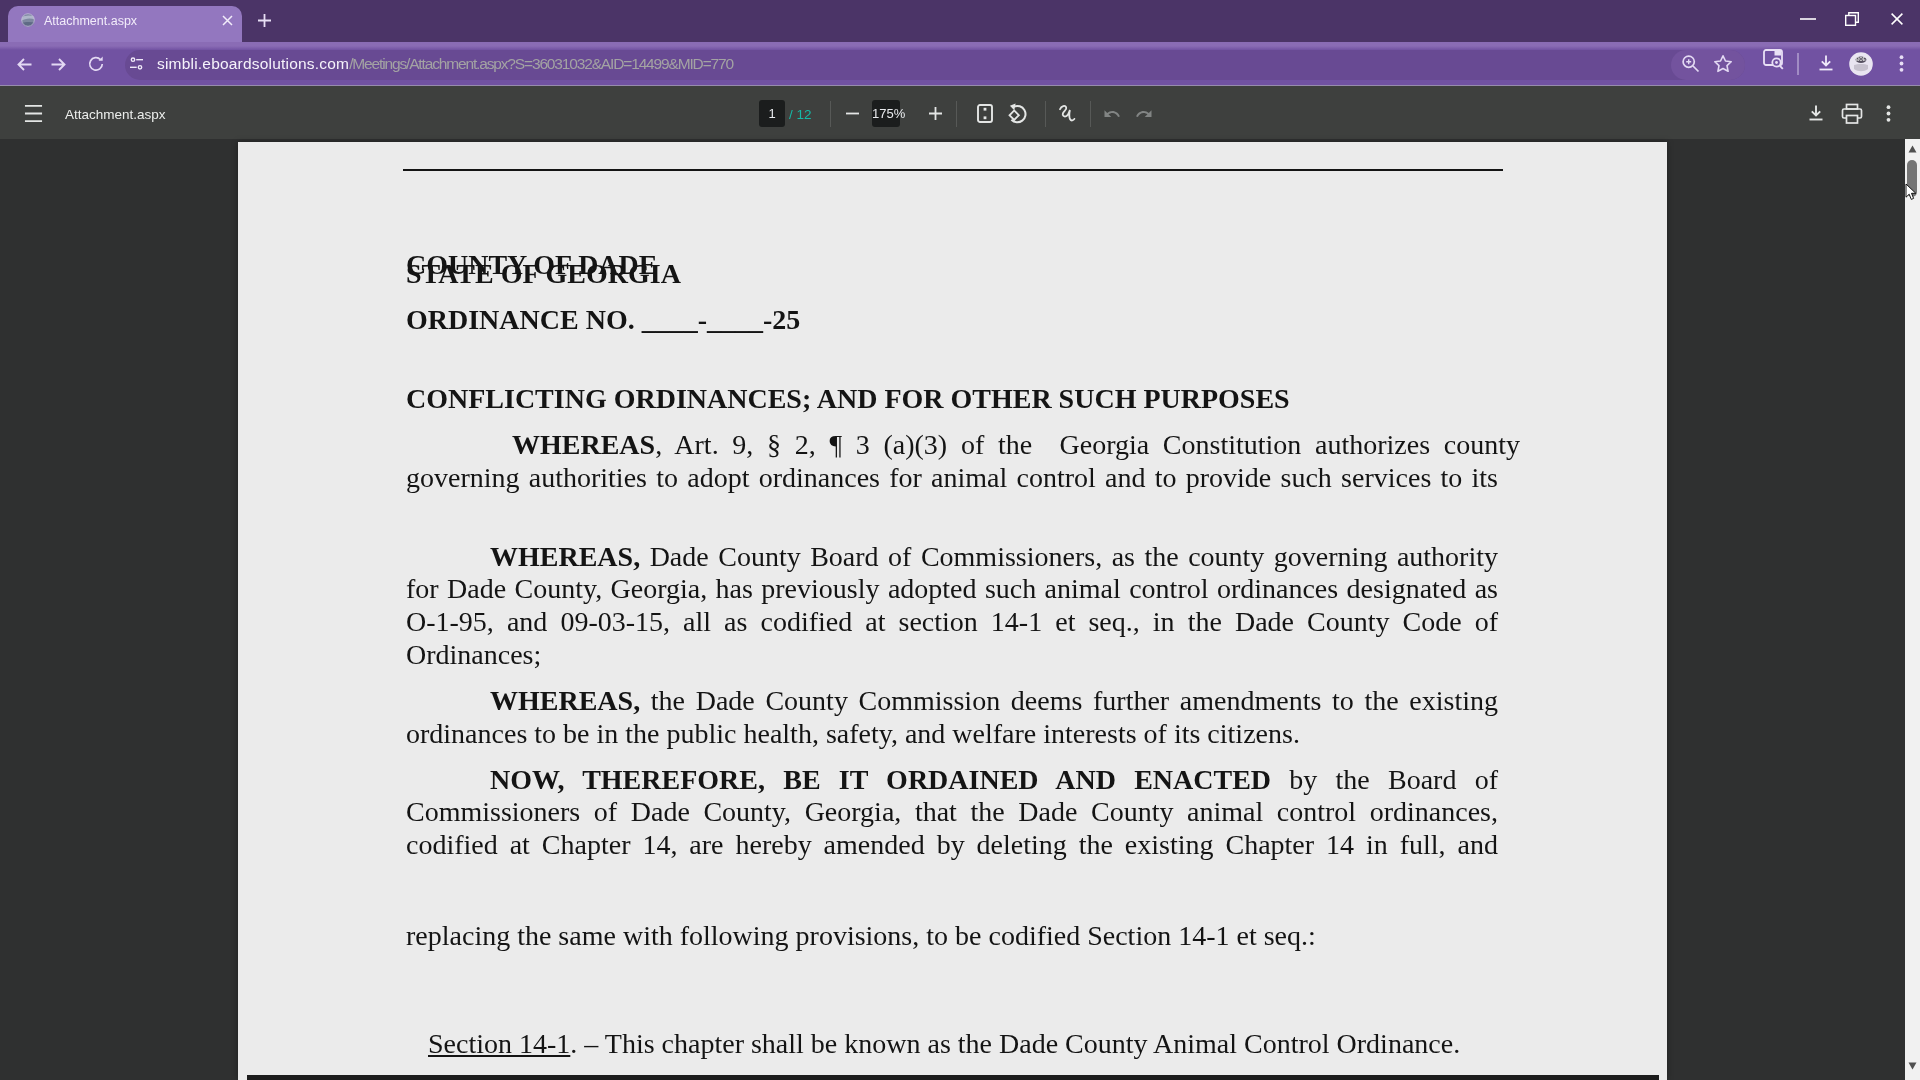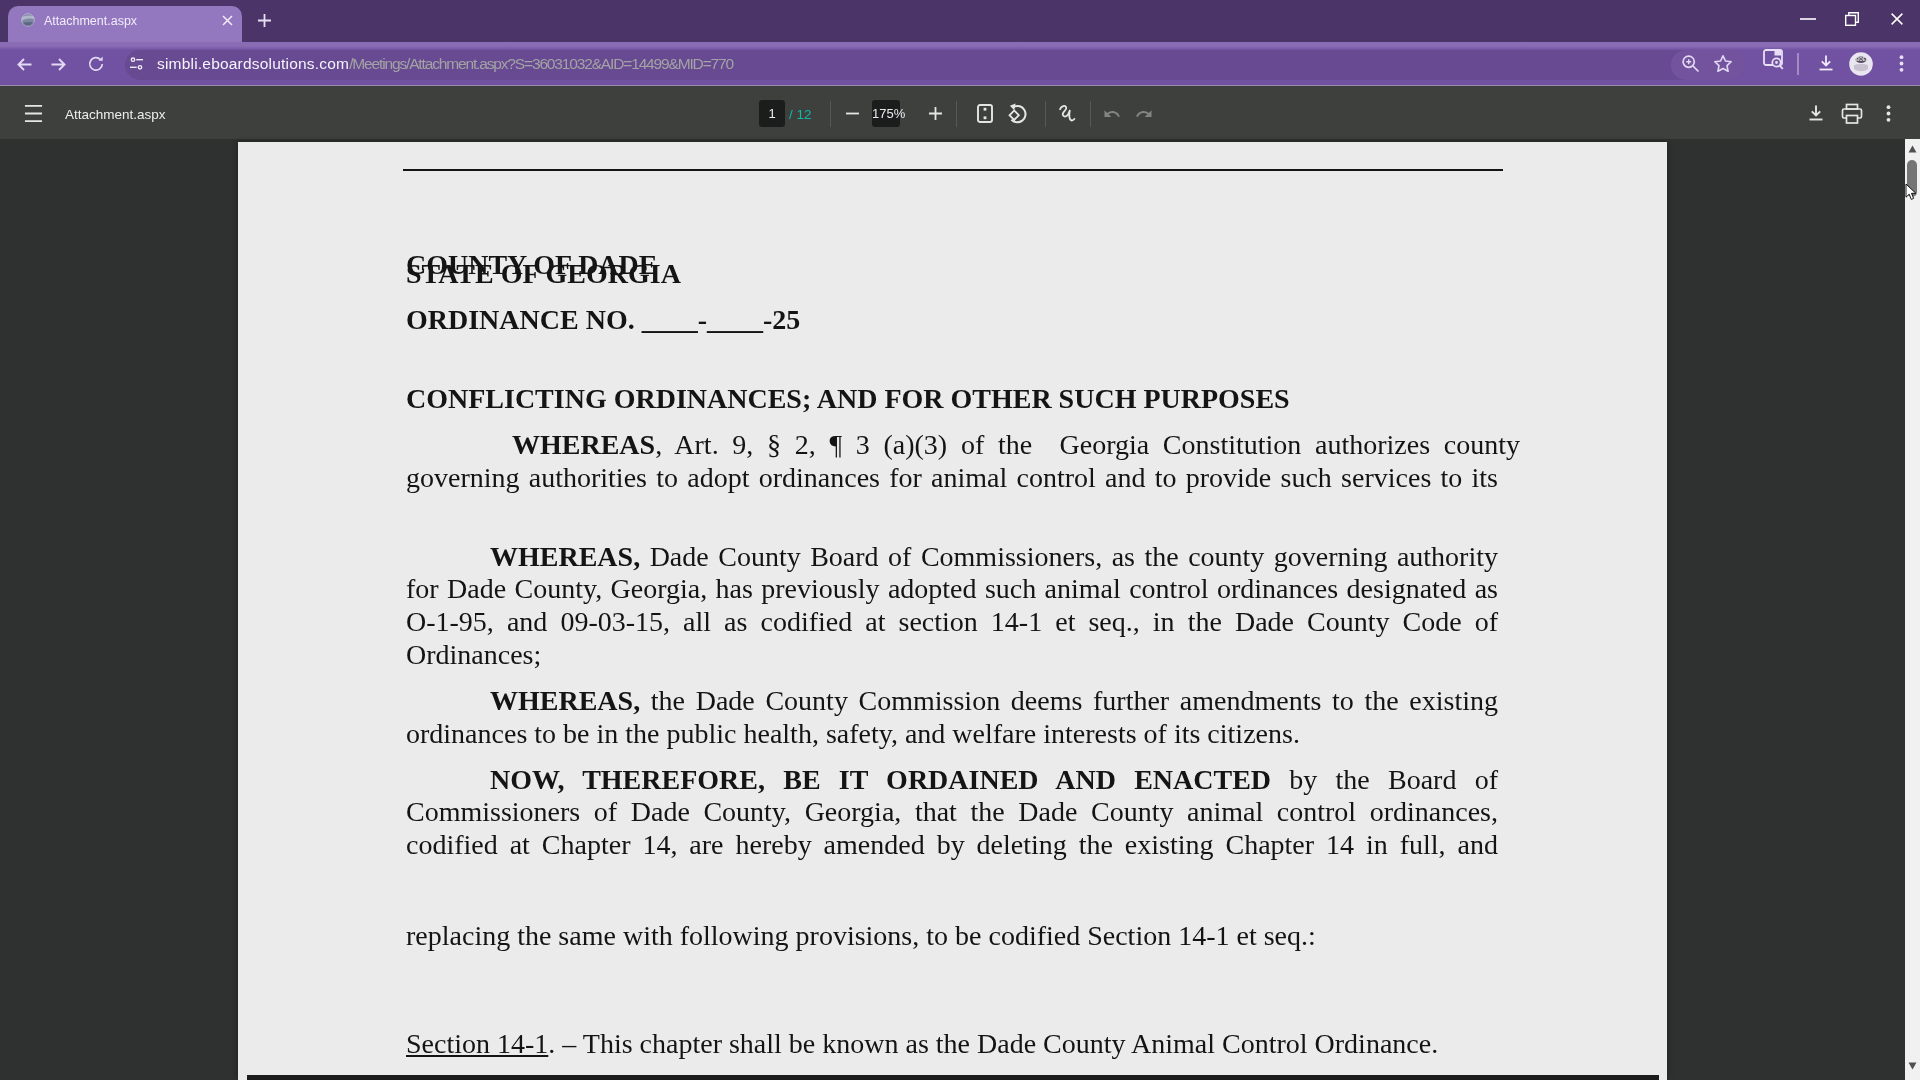--- a/index.html
+++ b/index.html
@@ -172,21 +172,21 @@
   <div class="ln j ind" style="top:398px;"><b>WHEREAS,</b> Dade County Board of Commissioners, as the county governing authority</div>
   <div class="ln j" style="top:430px;">for Dade County, Georgia, has previously adopted such animal control ordinances designated as</div>
   <div class="ln j" style="top:463px;">O-1-95, and 09-03-15, all as codified at section 14-1 et seq., in the Dade County Code of</div>
   <div class="ln" style="top:496px;">Ordinances;</div>
   <div class="ln j ind" style="top:542px;"><b>WHEREAS,</b> the Dade County Commission deems further amendments to the existing</div>
   <div class="ln" style="top:575px;">ordinances to be in the public health, safety, and welfare interests of its citizens.</div>
   <div class="ln j ind" style="top:621px;"><b>NOW, THEREFORE, BE IT ORDAINED AND ENACTED</b> by the Board of</div>
   <div class="ln j" style="top:653px;">Commissioners of Dade County, Georgia, that the Dade County animal control ordinances,</div>
   <div class="ln j" style="top:686px;">codified at Chapter 14, are hereby amended by deleting the existing Chapter 14 in full, and</div>
   <div class="ln" style="top:745px;margin-top:32px;">replacing the same with following provisions, to be codified Section 14-1 et seq.:</div>
-  <div class="ln" style="top:885px;"><u>Section 14-1</u>. – This chapter shall be known as the Dade County Animal Control Ordinance.</div>
+  <div class="ln" style="top:885px;margin-left:22px;"><u>Section 14-1</u>. – This chapter shall be known as the Dade County Animal Control Ordinance.</div>
 <div class="abs" style="left:9px;top:933px;width:1412px;height:10px;background:#1c1c1c"></div>
 </div>
 <div id="scroll"></div>
 <svg style="left:1908px;top:145px" width="9" height="8" viewBox="0 0 9 8">
     <path d="M4.5 0.5 L8.5 7.5 H0.5 Z" fill="#505050"></path>
   </svg>
 <div class="abs" style="left:1907px;top:160px;width:10px;height:37px;background:#757575;border-radius:5px;"></div>
 <svg style="left:1908px;top:1062px" width="9" height="8" viewBox="0 0 9 8">
     <path d="M4.5 7.5 L8.5 0.5 H0.5 Z" fill="#505050"></path>
   </svg>

